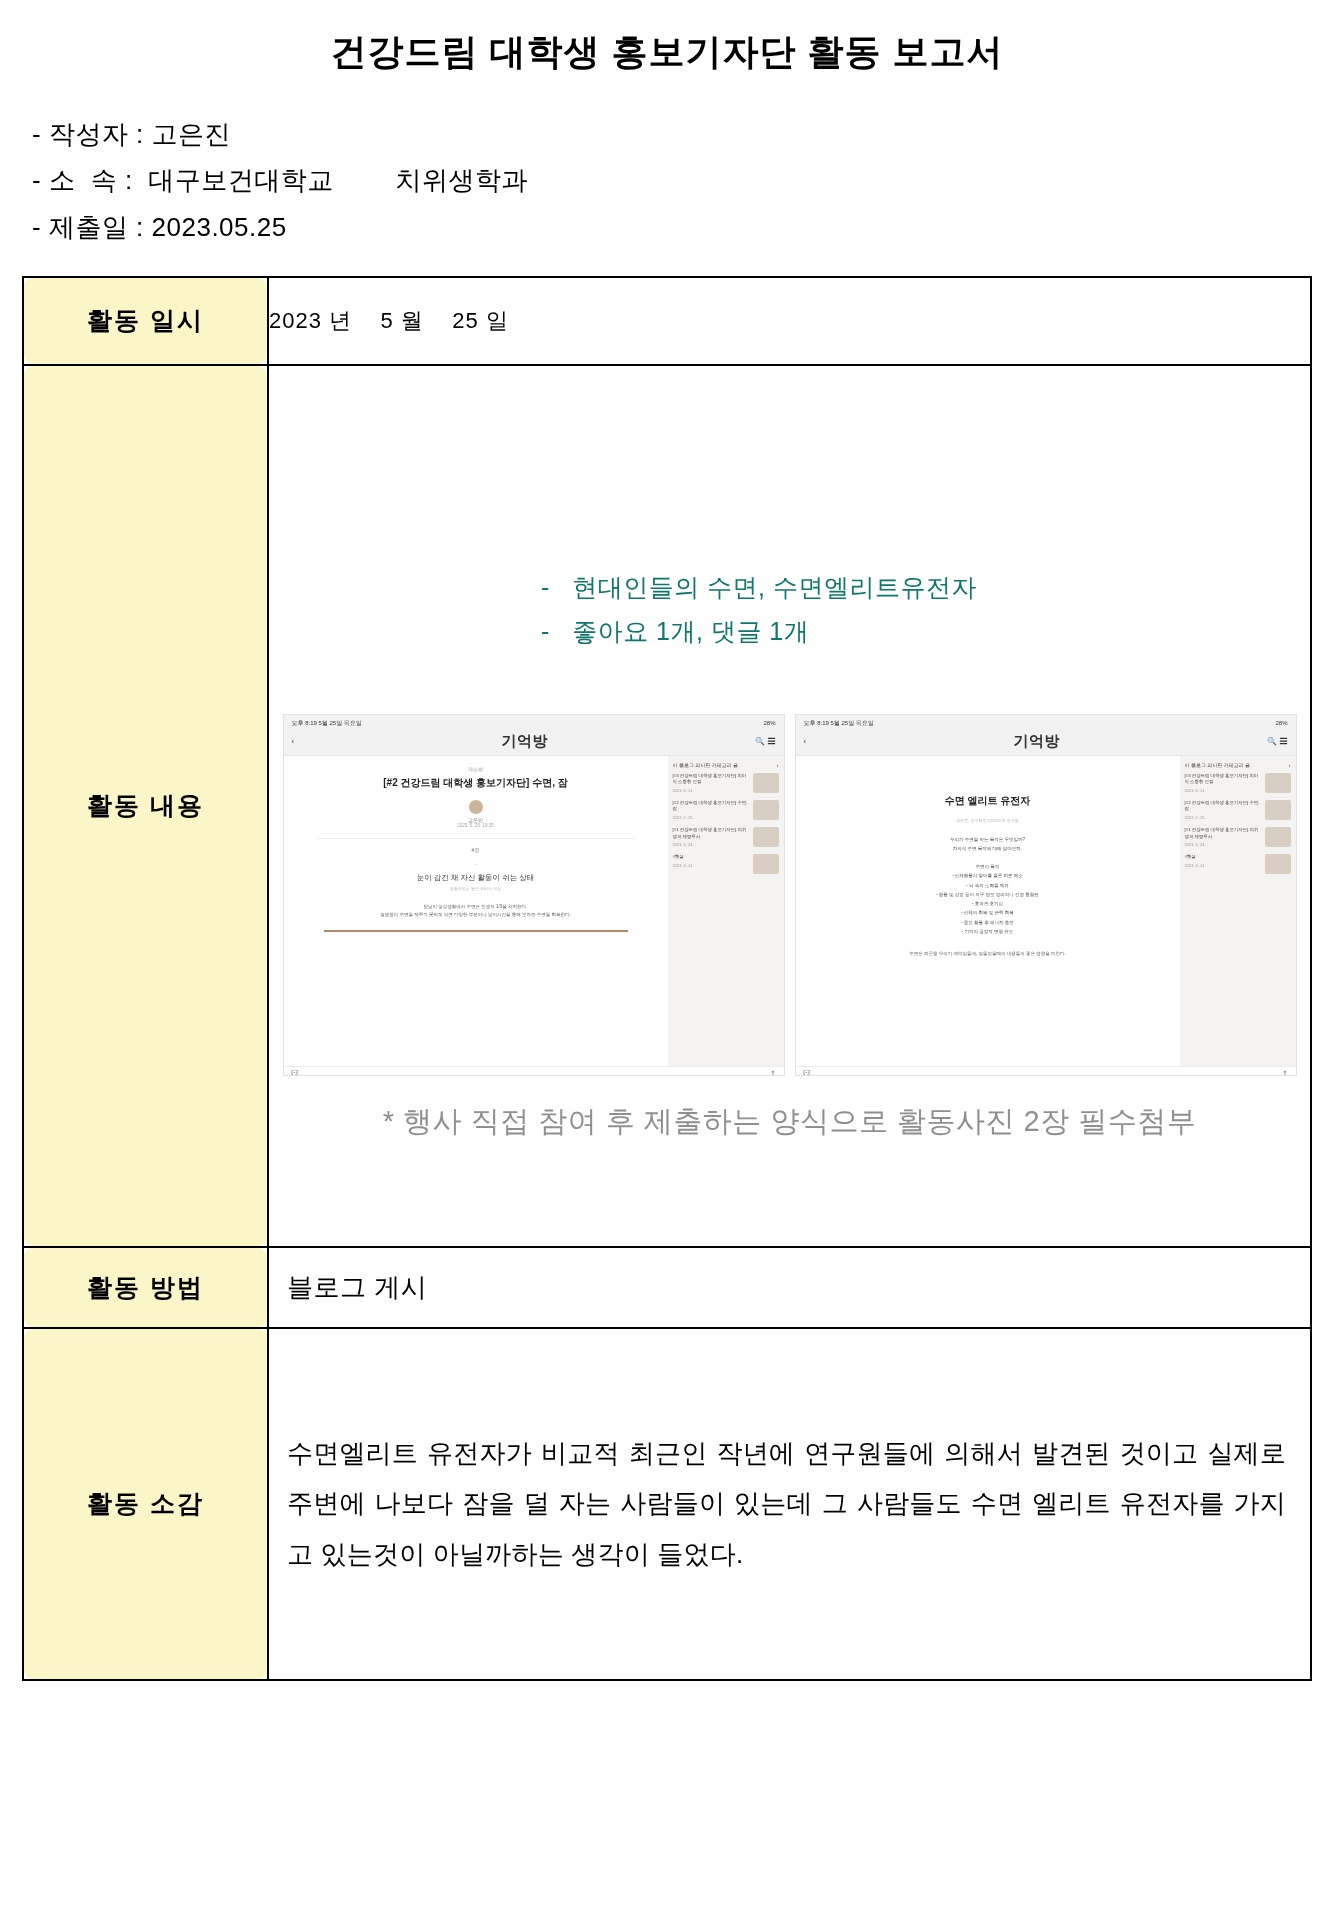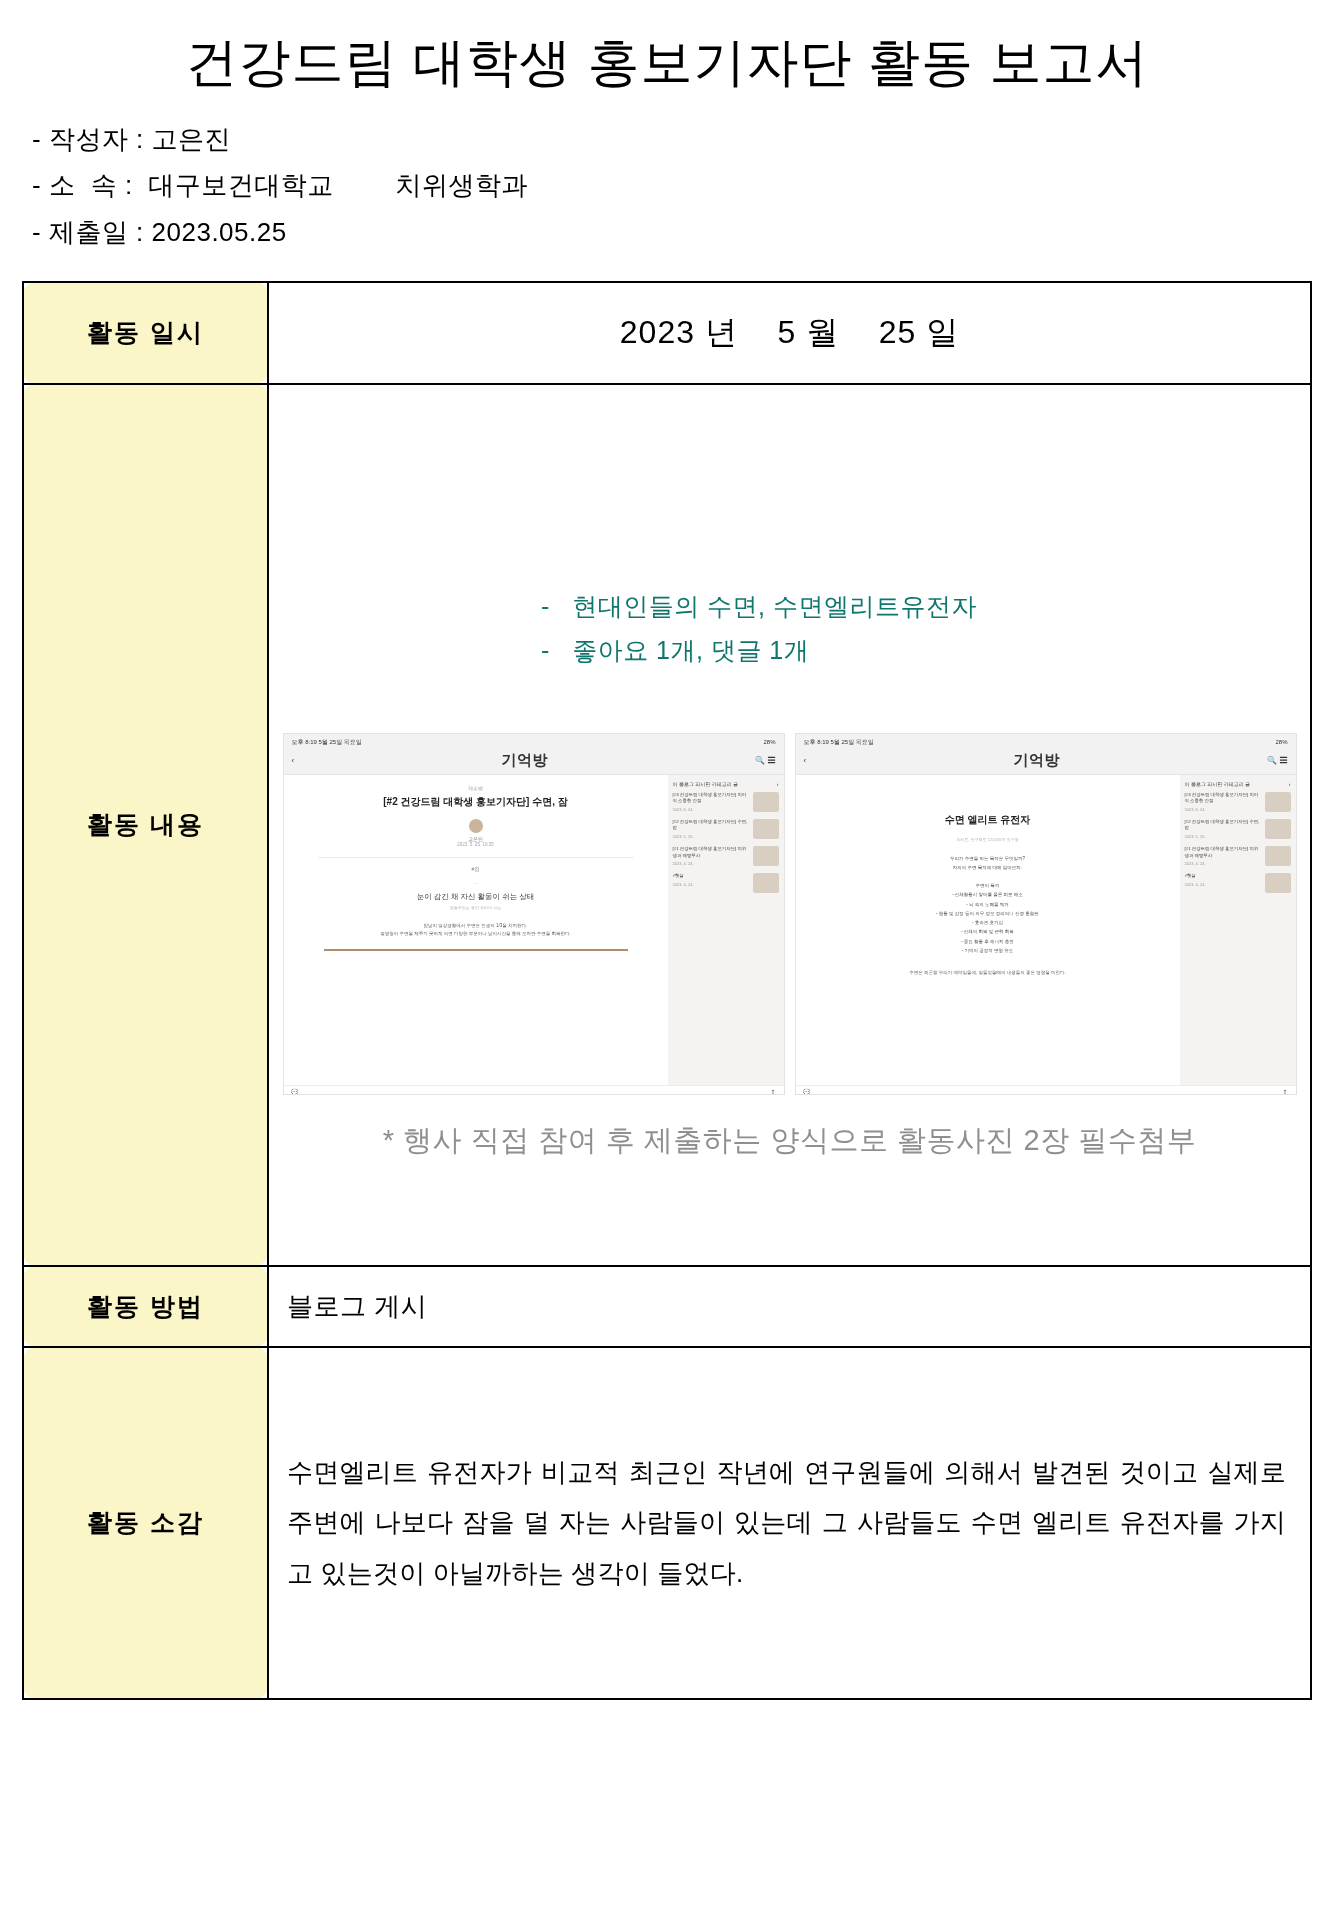--- a/index.html
+++ b/index.html
@@ -17,25 +17,25 @@
   }
   .page {
     width: 1334px;
     height: 1916px;
     box-sizing: border-box;
     padding: 0 22px;
     position: relative;
   }
   .doc-title {
     text-align: center;
-    font-size: 52px;
-    font-weight: normal;
+    font-size: 36px;
+    font-weight: bold;
     letter-spacing: 1px;
     margin-top: 28px;
-    margin-bottom: 18px;
+    margin-bottom: 34px;
     font-family: "Liberation Sans", sans-serif;
   }
   .meta-list {
     margin: 0 0 26px 10px;
   }
   .meta-line {
     font-size: 26px;
     line-height: 1.78;
     letter-spacing: 0.5px;
     white-space: pre;
@@ -58,22 +58,22 @@
     font-weight: bold;
     letter-spacing: 2px;
     padding: 10px 0;
     border-radius: 13px;
   }
   td.value {
     background: #ffffff;
     padding: 0;
   }
   .date-row-value {
-    text-align: center;
-    font-size: 32px;
+    text-align: left;
+    font-size: 22px;
     letter-spacing: 1px;
     padding: 28px 0;
     white-space: pre;
     border-radius: 12px;
   }
   .place-row-value {
     height: 102px;
   }
   .content-cell {
     padding: 0;

